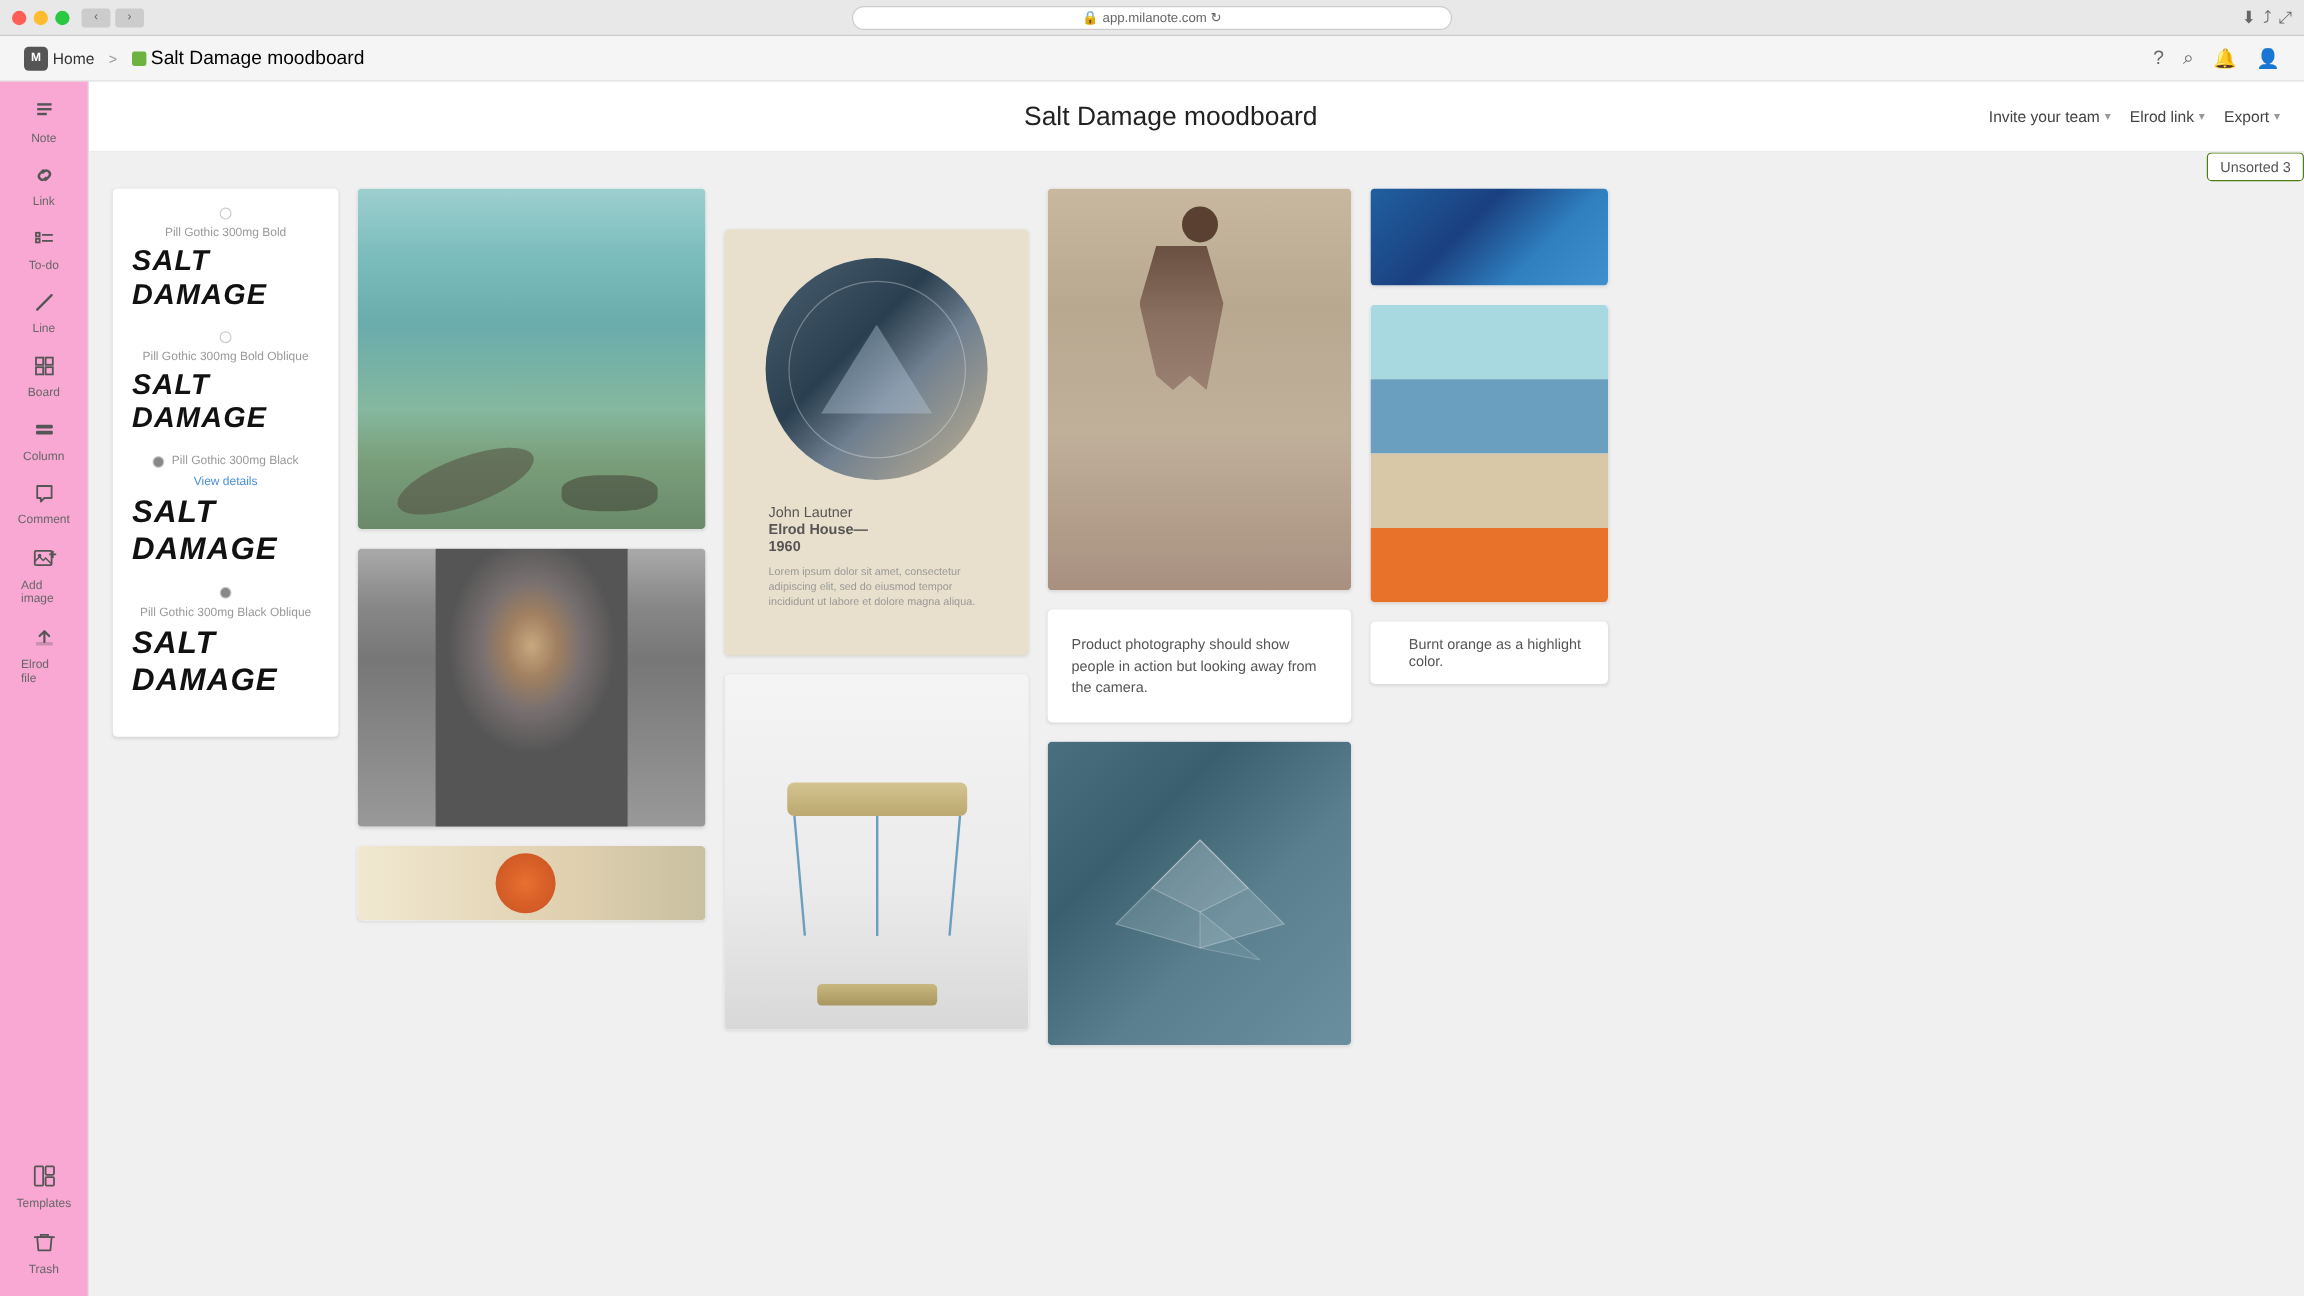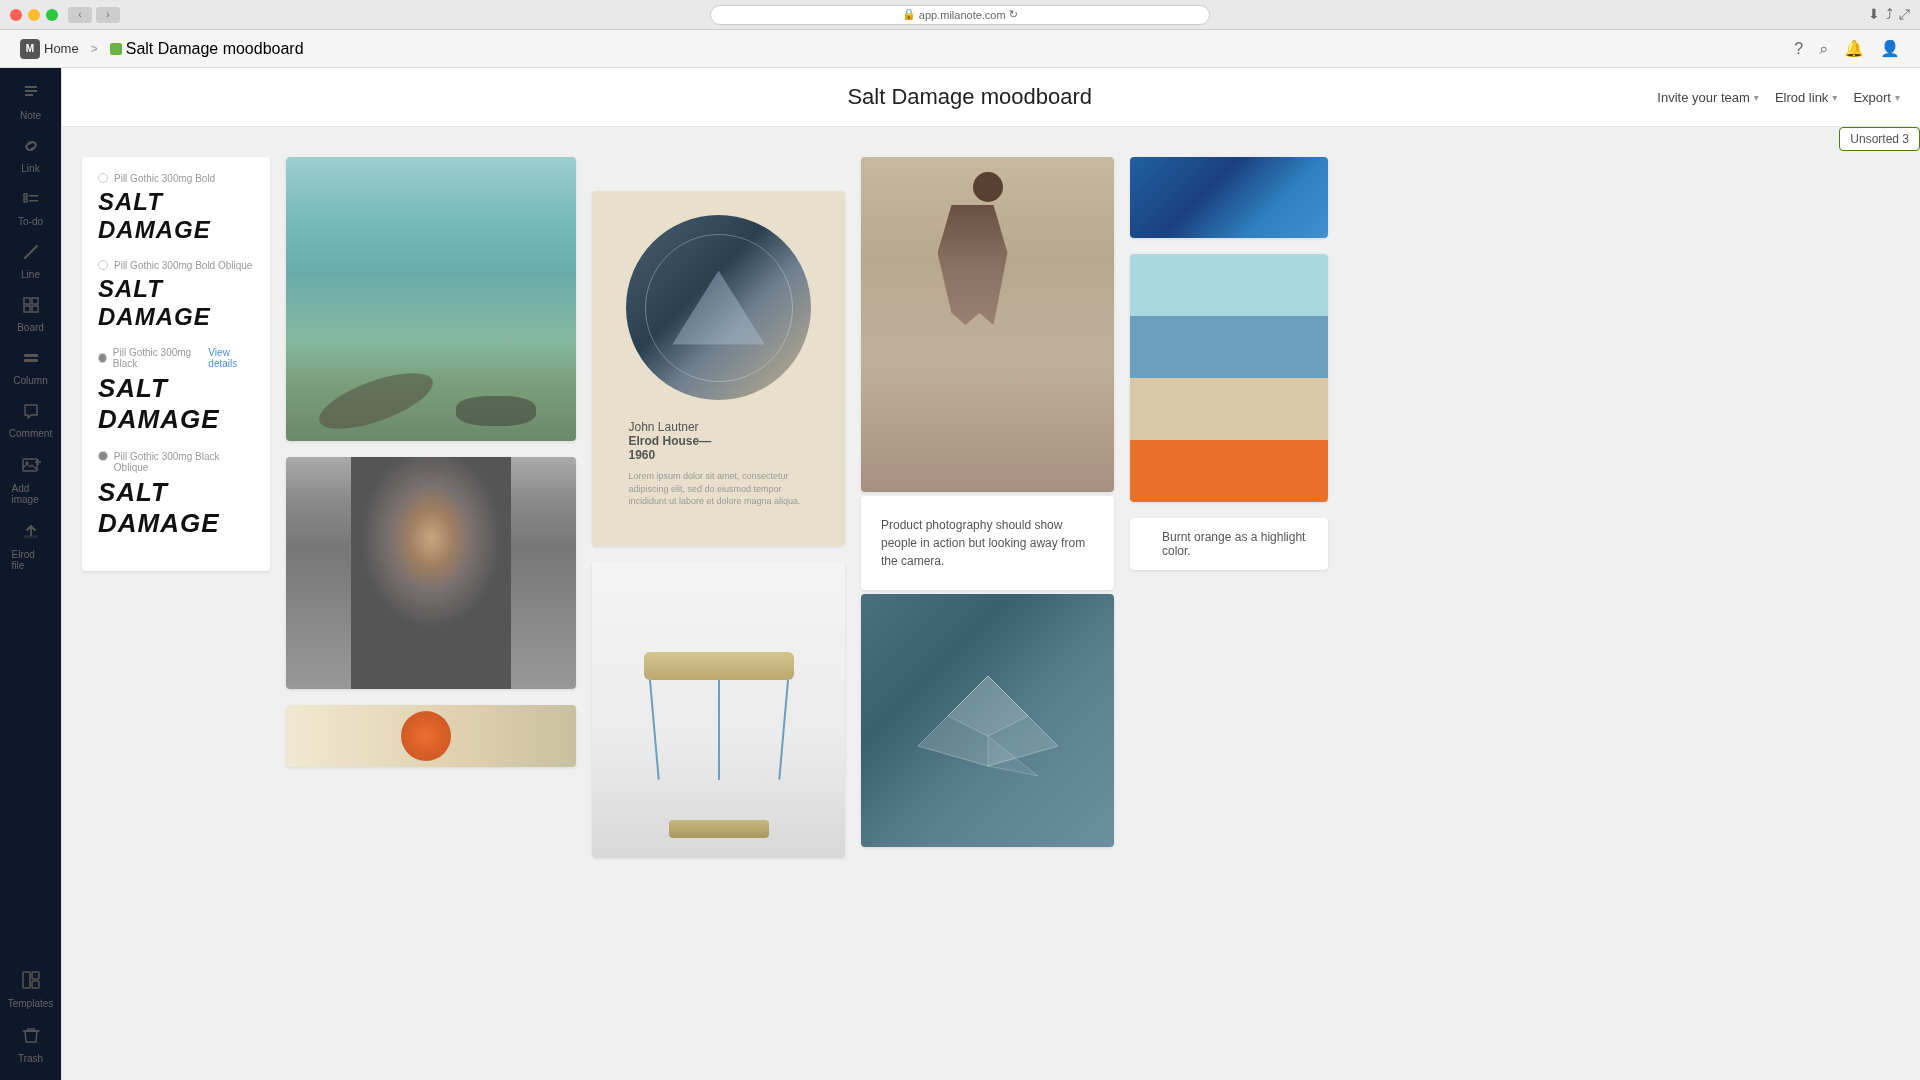--- a/index.html
+++ b/index.html
@@ -42,22 +42,22 @@
     .breadcrumb-item { display: flex; align-items: center; gap: 4px; }
     .color-dot { width: 12px; height: 12px; border-radius: 2px; background: #6db33f; }
     .tab-bar-right { margin-left: auto; display: flex; align-items: center; gap: 16px; }
     .tab-icon { font-size: 16px; color: #666; cursor: pointer; }
 
     
     .app-layout { display: flex; height: calc(1080px - 30px - 38px); }
 
     
     .sidebar {
-      width: 62px;
-      background: #0f172a;
+      width: 74px;
+      background: #f9a8d4;
       border-right: 1px solid #e0e0e0;
       display: flex;
       flex-direction: column;
       align-items: center;
       padding: 10px 0;
       gap: 4px;
     }
     .sidebar-item {
       display: flex;
       flex-direction: column;
@@ -98,21 +98,21 @@
       position: relative;
     }
 
     .card {
       background: #fff;
       border-radius: 4px;
       overflow: hidden;
       box-shadow: 0 1px 3px rgba(0,0,0,0.1);
     }
     .typo-row { margin-bottom: 16px; }
-    .typo-label { font-size: 10px; color: #999; display: flex; gap: 6px; margin-bottom: 4px; }
+    .typo-label { font-size: 10px; color: #999; display: flex; align-items: center; gap: 6px; margin-bottom: 4px; flex-direction: column; }
     .typo-heading { font-size: 28px; font-weight: 900; color: #111; letter-spacing: 1px; text-transform: uppercase; font-style: italic; }
     .view-details { font-size: 10px; color: #4a90d9; cursor: pointer; }
 
     .text-card {
       background: #fff;
       padding: 16px;
     }
     .text-card p { font-size: 12px; color: #555; line-height: 1.5; }
 
     .color-note { padding: 12px; background: #fff; }
@@ -382,21 +382,21 @@
                   <div style="width:2px; height:100px; background:#6a9fc0; transform:rotate(-5deg); transform-origin:top;"></div>
                   <div style="width:2px; height:100px; background:#6a9fc0;"></div>
                   <div style="width:2px; height:100px; background:#6a9fc0; transform:rotate(5deg); transform-origin:top;"></div>
                 </div>
                 <div style="width:100px; height:18px; background: linear-gradient(180deg, #c8b880 0%, #a89860 100%); border-radius:4px; margin: 40px auto 0;"></div>
               </div>
             </div>
           </div>
         </div>
 
-        <div style="width:253px; flex-shrink:0; display:flex; flex-direction:column; gap:4px;">
+        <div style="width:253px; flex-shrink:0; display:flex; flex-direction:column; gap:16px;">
           <div class="card">
             <div style="width:100%; height:335px; background: linear-gradient(180deg, #c8b8a0 0%, #b8a890 30%, #c0b09a 60%, #a89080 100%); position:relative; overflow:hidden;">
 
               <div style="position:absolute; top:15px; left:50%; transform:translateX(-50%); width:100px;">
                 <div style="width:30px; height:30px; border-radius:50%; background:#5a4030; margin: 0 auto 3px;"></div>
                 <div style="width:70px; height:120px; background: linear-gradient(180deg, #6a5040 0%, #8a7060 50%, #9a8070 100%); clip-path: polygon(20% 0%, 80% 0%, 100% 40%, 80% 100%, 60% 90%, 40% 100%, 20% 90%, 0% 40%);"></div>
               </div>
               <div style="position:absolute; bottom:20px; left:40px; font-size:9px; color:rgba(0,0,0,0.3);"></div>
             </div>
           </div>

